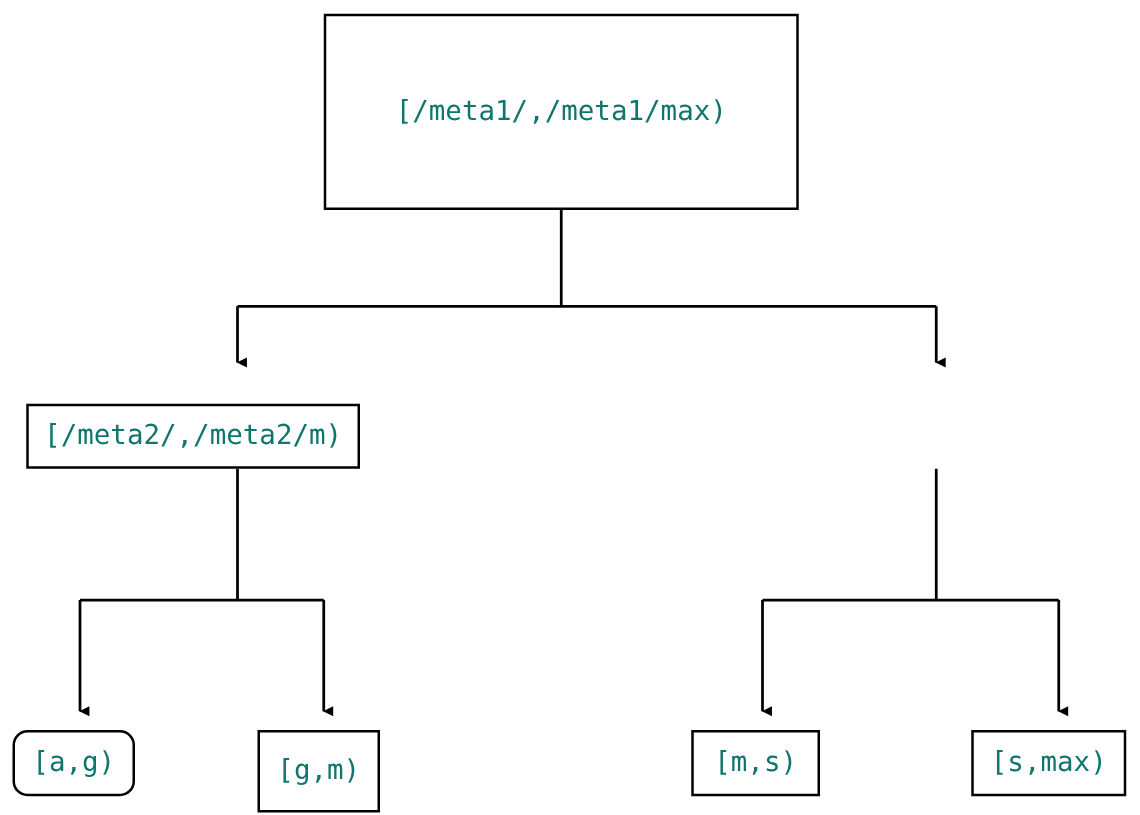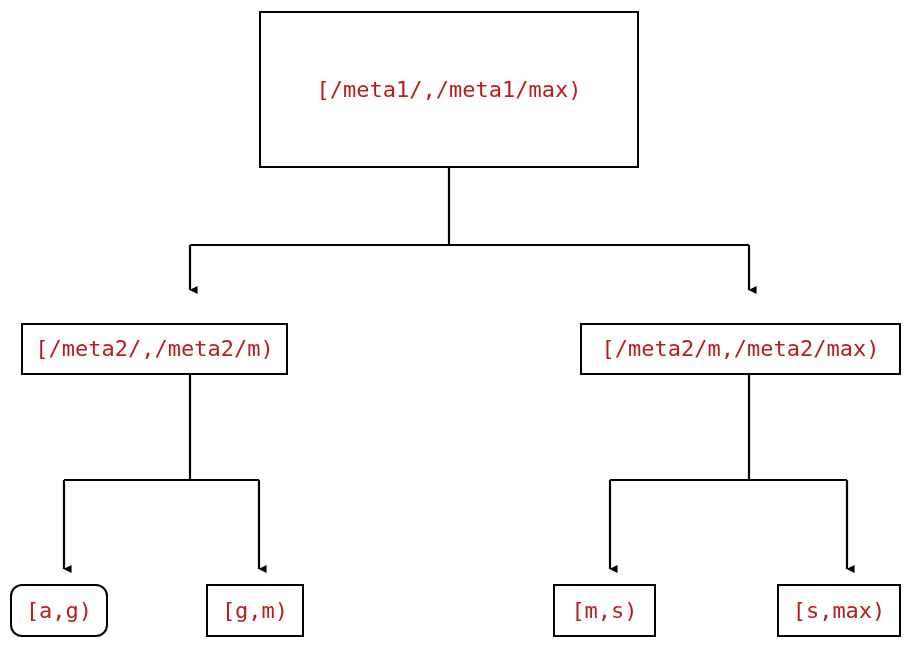--- a/index.html
+++ b/index.html
@@ -33,28 +33,28 @@
     align-items: center;
     justify-content: center;
     color: #000000;
     white-space: pre;
   }
   .node-label {
     font-family: "DejaVu Sans Mono", "Liberation Mono", monospace;
     font-size: 22px;
     line-height: 1;
     letter-spacing: 0px;
-    color: #b91c1c;
+    color: #0f766e;
     white-space: pre;
   }
   .node-root  { left: 259px; top: 11px;  width: 380px; height: 157px; }
   .node-l2a   { left: 21px;  top: 323px; width: 267px; height: 52px;  }
   .node-l2b   { left: 580px; top: 323px; width: 321px; height: 52px;  }
   .node-leaf1 { left: 10px;  top: 584px; width: 98px;  height: 53px; border-radius: 12px;  }
-  .node-leaf2 { left: 206px; top: 584px; width: 98px;  height: 53px;  }
+  .node-leaf2 { left: 206px; top: 584px; width: 98px;  height: 66px;  }
   .node-leaf3 { left: 553px; top: 584px; width: 103px; height: 53px;  }
   .node-leaf4 { left: 777px; top: 584px; width: 124px; height: 53px;  }
 </style>
 </head>
 <body>
 
 <div id="canvas">
 
   <svg id="edge-layer" viewBox="0 0 912 652" width="912" height="652" xmlns="http://www.w3.org/2000/svg">
     <defs>
@@ -86,23 +86,20 @@
   </svg>
 
   <div class="node node-root">
     <span class="node-label">[/meta1/,/meta1/max)</span>
   </div>
 
   <div class="node node-l2a">
     <span class="node-label">[/meta2/,/meta2/m)</span>
   </div>
 
-  <div class="node node-l2b">
-    <span class="node-label">[/meta2/m,/meta2/max)</span>
-  </div>
 
   <div class="node node-leaf1">
     <span class="node-label">[a,g)</span>
   </div>
 
   <div class="node node-leaf2">
     <span class="node-label">[g,m)</span>
   </div>
 
   <div class="node node-leaf3">

